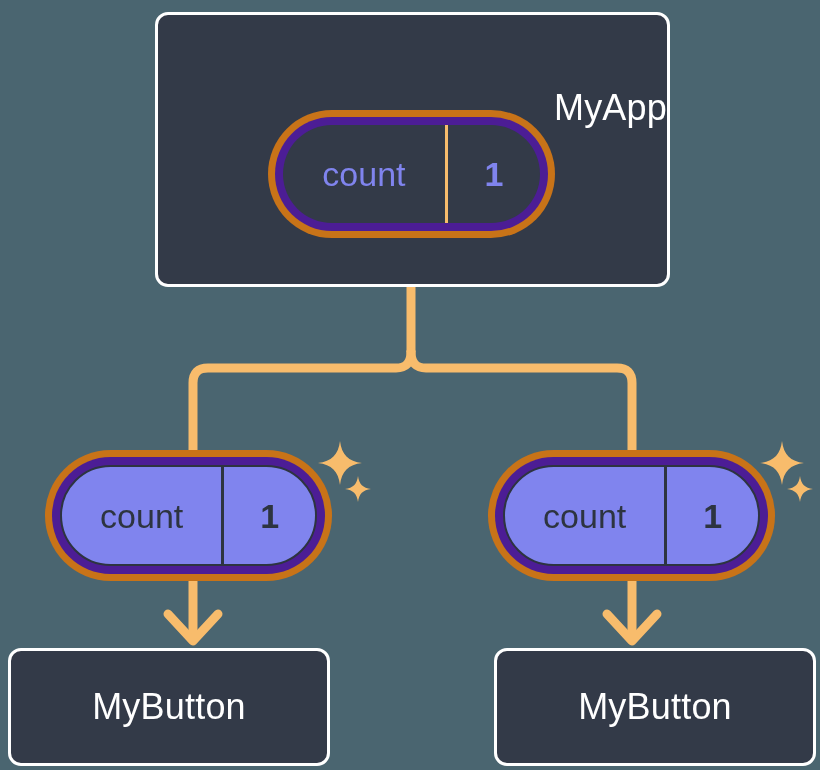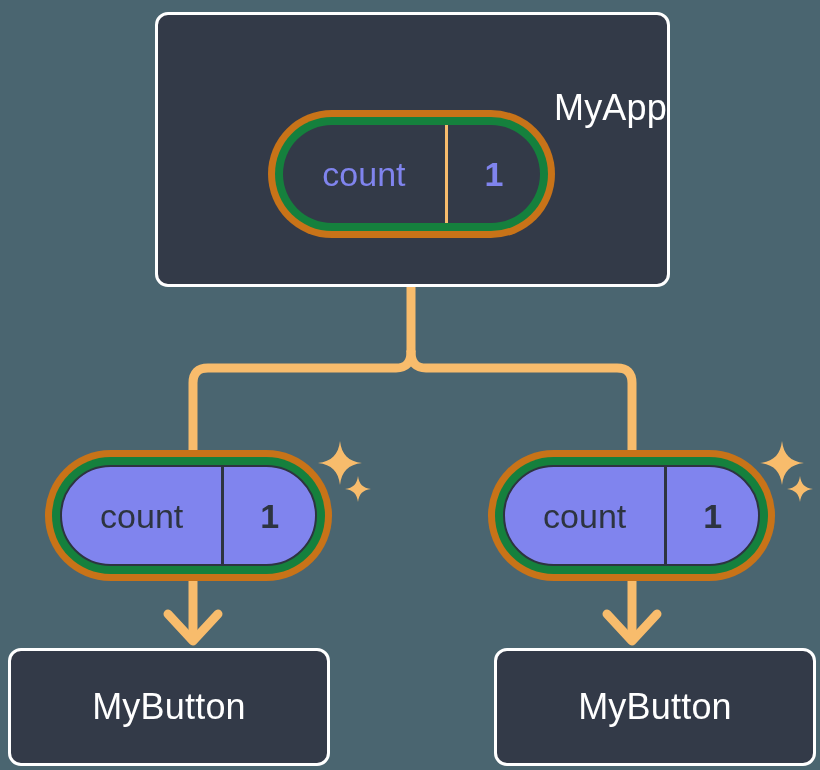--- a/index.html
+++ b/index.html
@@ -78,21 +78,21 @@
     box-sizing: border-box;
     border-radius: 999px;
     background: #c87318;              
     padding: 7px;
   }
   .pill-mid {
     box-sizing: border-box;
     width: 100%;
     height: 100%;
     border-radius: 999px;
-    background: #15803d;              
+    background: #4c1d95;              
     padding: 8px;
   }
   .pill-inner {
     box-sizing: border-box;
     position: relative;
     width: 100%;
     height: 100%;
     border-radius: 999px;
     display: flex;
     align-items: stretch;

